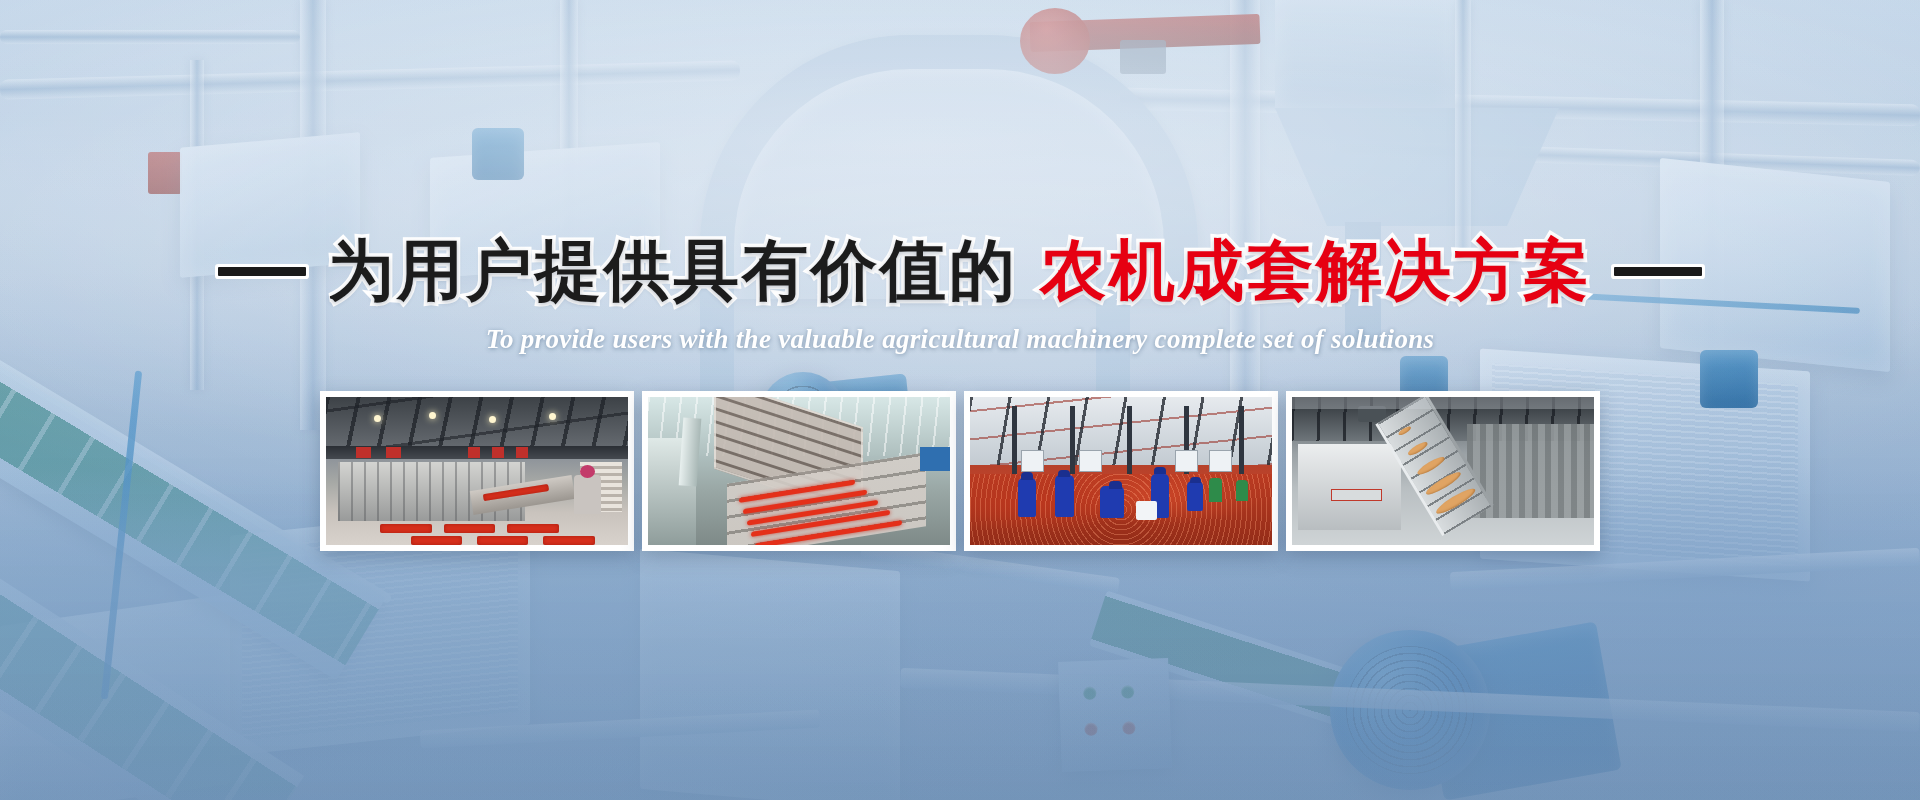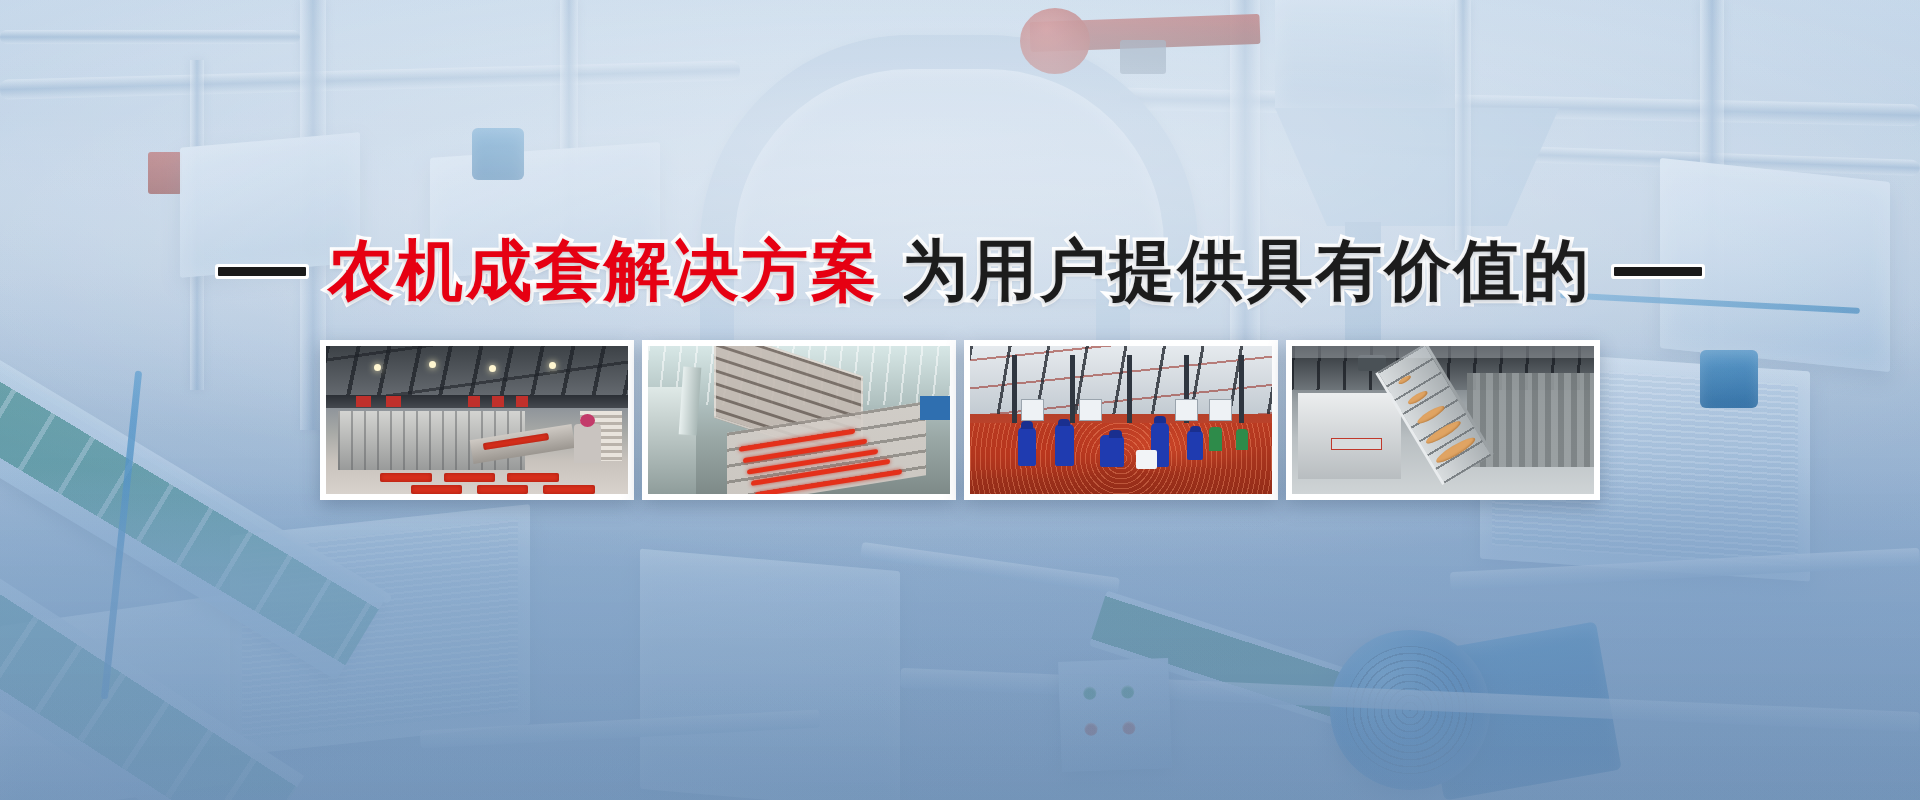--- a/index.html
+++ b/index.html
@@ -547,25 +547,26 @@
     <div class="bg-floor"></div>
     <div class="bg-haze"></div>
     <div class="bg-tint"></div>
     <div class="bg-light"></div>
   </div>
 
   <div class="content">
 
     <div class="headline-row">
       <span class="dash"></span>
+      <span class="headline hl-dark">为用户提供具有价值的</span>
       <span class="headline hl-red">农机成套解决方案</span>
-      <span class="headline hl-dark">为用户提供具有价值的</span>
       <span class="dash"></span>
     </div>
 
+    <div class="subtitle">To provide users with the  valuable agricultural machinery complete set of solutions</div>
 
     <div class="thumbs">
 
       <div class="thumb">
         <div class="thumb-inner t1">
           <div class="t1-roof"></div>
           <span class="t1-lamp" style="left:16%;top:12%"></span>
           <span class="t1-lamp" style="left:34%;top:10%"></span>
           <span class="t1-lamp" style="left:54%;top:13%"></span>
           <span class="t1-lamp" style="left:74%;top:11%"></span>

